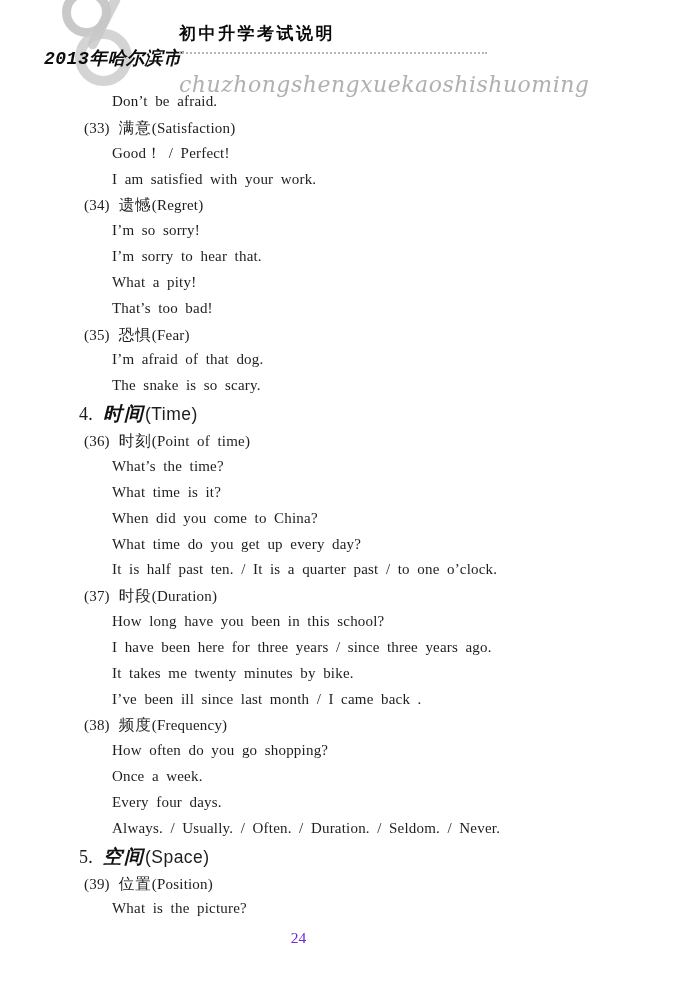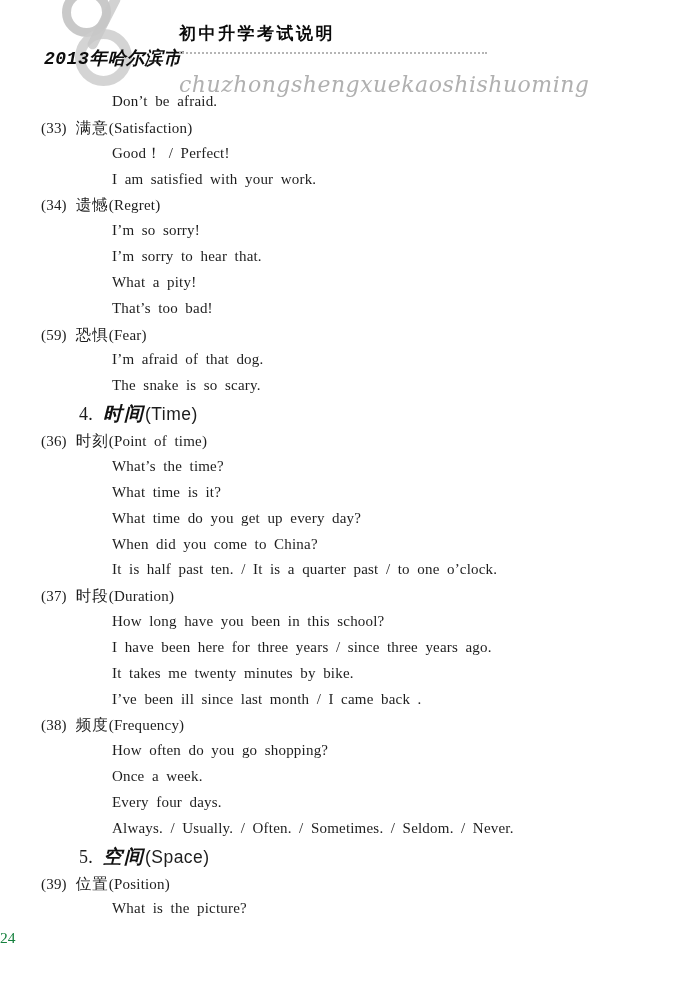--- a/index.html
+++ b/index.html
@@ -61,42 +61,42 @@
     color: #b0b0b0; white-space: nowrap;
   }
 
   
   .content {
     position: absolute; top: 89px; left: 0; width: 700px;
     font-size: 15px; word-spacing: 3.5px; letter-spacing: 0.2px;
   }
   .line { line-height: 25.85px; height: 25.85px; white-space: nowrap; }
   .line.sentence { padding-left: 112px; }
-  .line.item     { padding-left: 41px; }
+  .line.item     { padding-left: 84px; }
   .line.section  {
     padding-left: 79px; height: 29px; line-height: 29px;
     font-size: 18px;
   }
   .item .num { margin-right: 9px; }
   .item .cn  { font-size: 15.5px; letter-spacing: 1px; }
   .item .en  { font-size: 15px; }
   .section .num { font-size: 18px; margin-right: 10px; }
   .section .cn {
     font-weight: bold; font-style: italic;
     font-size: 19px; letter-spacing: 2px; color: #111;
   }
   .section .en {
     font-family: "Liberation Sans", sans-serif;
     font-size: 17.5px; letter-spacing: 0.5px;
   }
 
   
   .pageno {
     position: absolute; top: 929px; left: 0; width: 597px;
-    font-size: 15.5px; color: #15803d;
+    text-align: center; font-size: 15.5px; color: #6d28d9;
   }
 </style>
 </head>
 <body>
 
 <div class="page">
 
   <div class="header">
     <div class="watermark">
       <span class="ring ring1"></span>
@@ -114,40 +114,40 @@
   <div class="content" id="content">
       <div class="line sentence">Don’t be afraid.</div>
       <div class="line item"><span class="num">(33)</span><span class="cn">满意</span><span class="en">(Satisfaction)</span></div>
       <div class="line sentence">Good！ / Perfect!</div>
       <div class="line sentence">I am satisfied with your work.</div>
       <div class="line item"><span class="num">(34)</span><span class="cn">遗憾</span><span class="en">(Regret)</span></div>
       <div class="line sentence">I’m so sorry!</div>
       <div class="line sentence">I’m sorry to hear that.</div>
       <div class="line sentence">What a pity!</div>
       <div class="line sentence">That’s too bad!</div>
-      <div class="line item"><span class="num">(59)</span><span class="cn">恐惧</span><span class="en">(Fear)</span></div>
+      <div class="line item"><span class="num">(35)</span><span class="cn">恐惧</span><span class="en">(Fear)</span></div>
       <div class="line sentence">I’m afraid of that dog.</div>
       <div class="line sentence">The snake is so scary.</div>
       <div class="line section"><span class="num">4.</span><span class="cn">时间</span><span class="en">(Time)</span></div>
       <div class="line item"><span class="num">(36)</span><span class="cn">时刻</span><span class="en">(Point of time)</span></div>
       <div class="line sentence">What’s the time?</div>
       <div class="line sentence">What time is it?</div>
+      <div class="line sentence">When did you come to China?</div>
       <div class="line sentence">What time do you get up every day?</div>
-      <div class="line sentence">When did you come to China?</div>
       <div class="line sentence">It is half past ten. / It is a quarter past / to one o’clock.</div>
       <div class="line item"><span class="num">(37)</span><span class="cn">时段</span><span class="en">(Duration)</span></div>
       <div class="line sentence">How long have you been in this school?</div>
       <div class="line sentence">I have been here for three years / since three years ago.</div>
       <div class="line sentence">It takes me twenty minutes by bike.</div>
       <div class="line sentence">I’ve been ill since last month / I came back .</div>
       <div class="line item"><span class="num">(38)</span><span class="cn">频度</span><span class="en">(Frequency)</span></div>
       <div class="line sentence">How often do you go shopping?</div>
       <div class="line sentence">Once a week.</div>
       <div class="line sentence">Every four days.</div>
-      <div class="line sentence">Always. / Usually. / Often. / Sometimes. / Seldom. / Never.</div>
+      <div class="line sentence">Always. / Usually. / Often. / Duration. / Seldom. / Never.</div>
       <div class="line section"><span class="num">5.</span><span class="cn">空间</span><span class="en">(Space)</span></div>
       <div class="line item"><span class="num">(39)</span><span class="cn">位置</span><span class="en">(Position)</span></div>
       <div class="line sentence">What is the picture?</div>
     </div>
 
   <div class="pageno">24</div>
 
 </div>
 
 </body></html>

